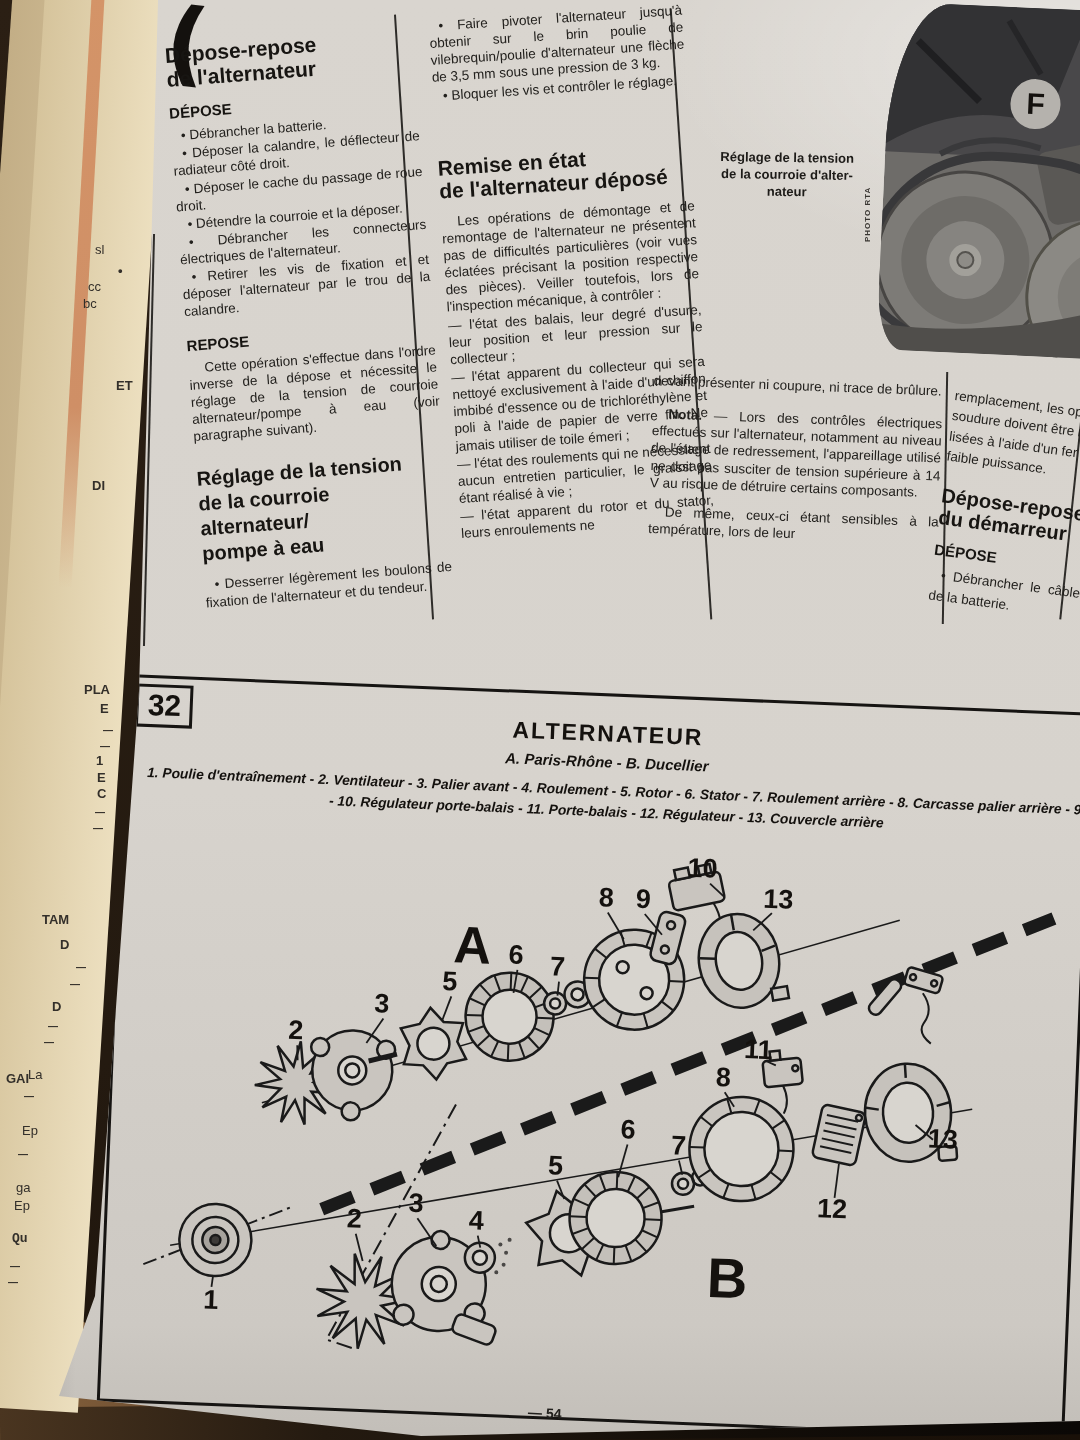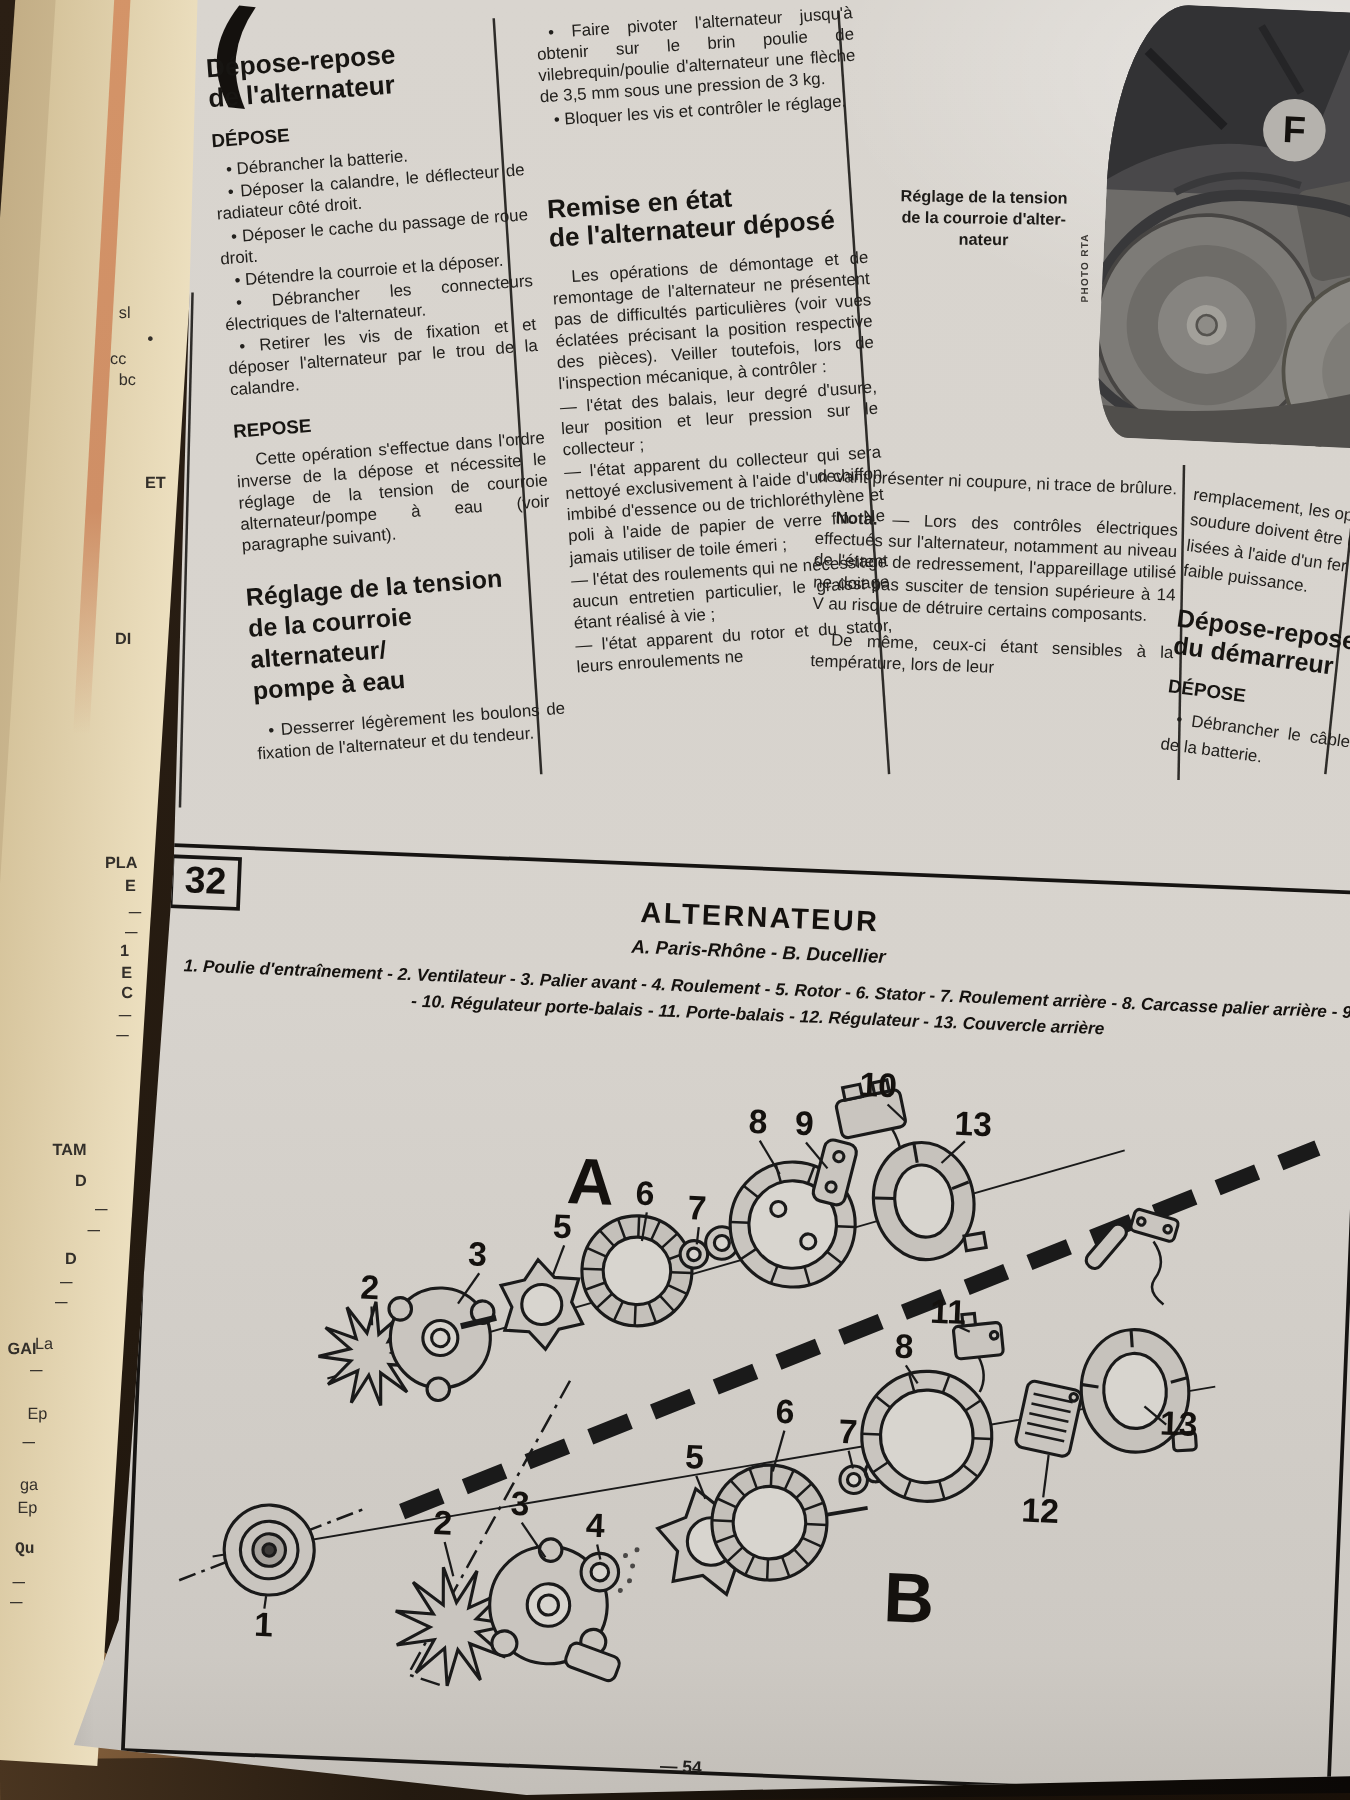--- a/index.html
+++ b/index.html
@@ -366,23 +366,23 @@
         </g>
       </svg>
     </div>
 
     <div class="abs pagenum" style="left:528px;top:1406px;transform:rotate(3deg);">— 54</div>
   </div>
 
   <span class="frag" style="left:95px;top:243px;font-weight:400;">sl</span>
   <span class="frag" style="left:118px;top:264px;">•</span>
   <span class="frag" style="left:88px;top:280px;font-weight:400;text-align:right;">cc</span>
-  <span class="frag" style="left:95px;top:297px;font-weight:400;">bc</span>
+  <span class="frag" style="left:83px;top:297px;font-weight:400;">bc</span>
   <span class="frag" style="left:116px;top:379px;">ET</span>
-  <span class="frag" style="left:92px;top:504px;">DI</span>
+  <span class="frag" style="left:92px;top:479px;">DI</span>
   <span class="frag" style="left:84px;top:683px;">PLA</span>
   <span class="frag" style="left:100px;top:702px;">E</span>
   <span class="frag" style="left:103px;top:726px;font-size:10px;">—</span>
   <span class="frag" style="left:100px;top:742px;font-size:10px;">—</span>
   <span class="frag" style="left:96px;top:754px;">1</span>
   <span class="frag" style="left:97px;top:771px;">E</span>
   <span class="frag" style="left:97px;top:787px;">C</span>
   <span class="frag" style="left:95px;top:808px;font-size:10px;">—</span>
   <span class="frag" style="left:93px;top:824px;font-size:10px;">—</span>
   <span class="frag" style="left:42px;top:913px;">TAM</span>

